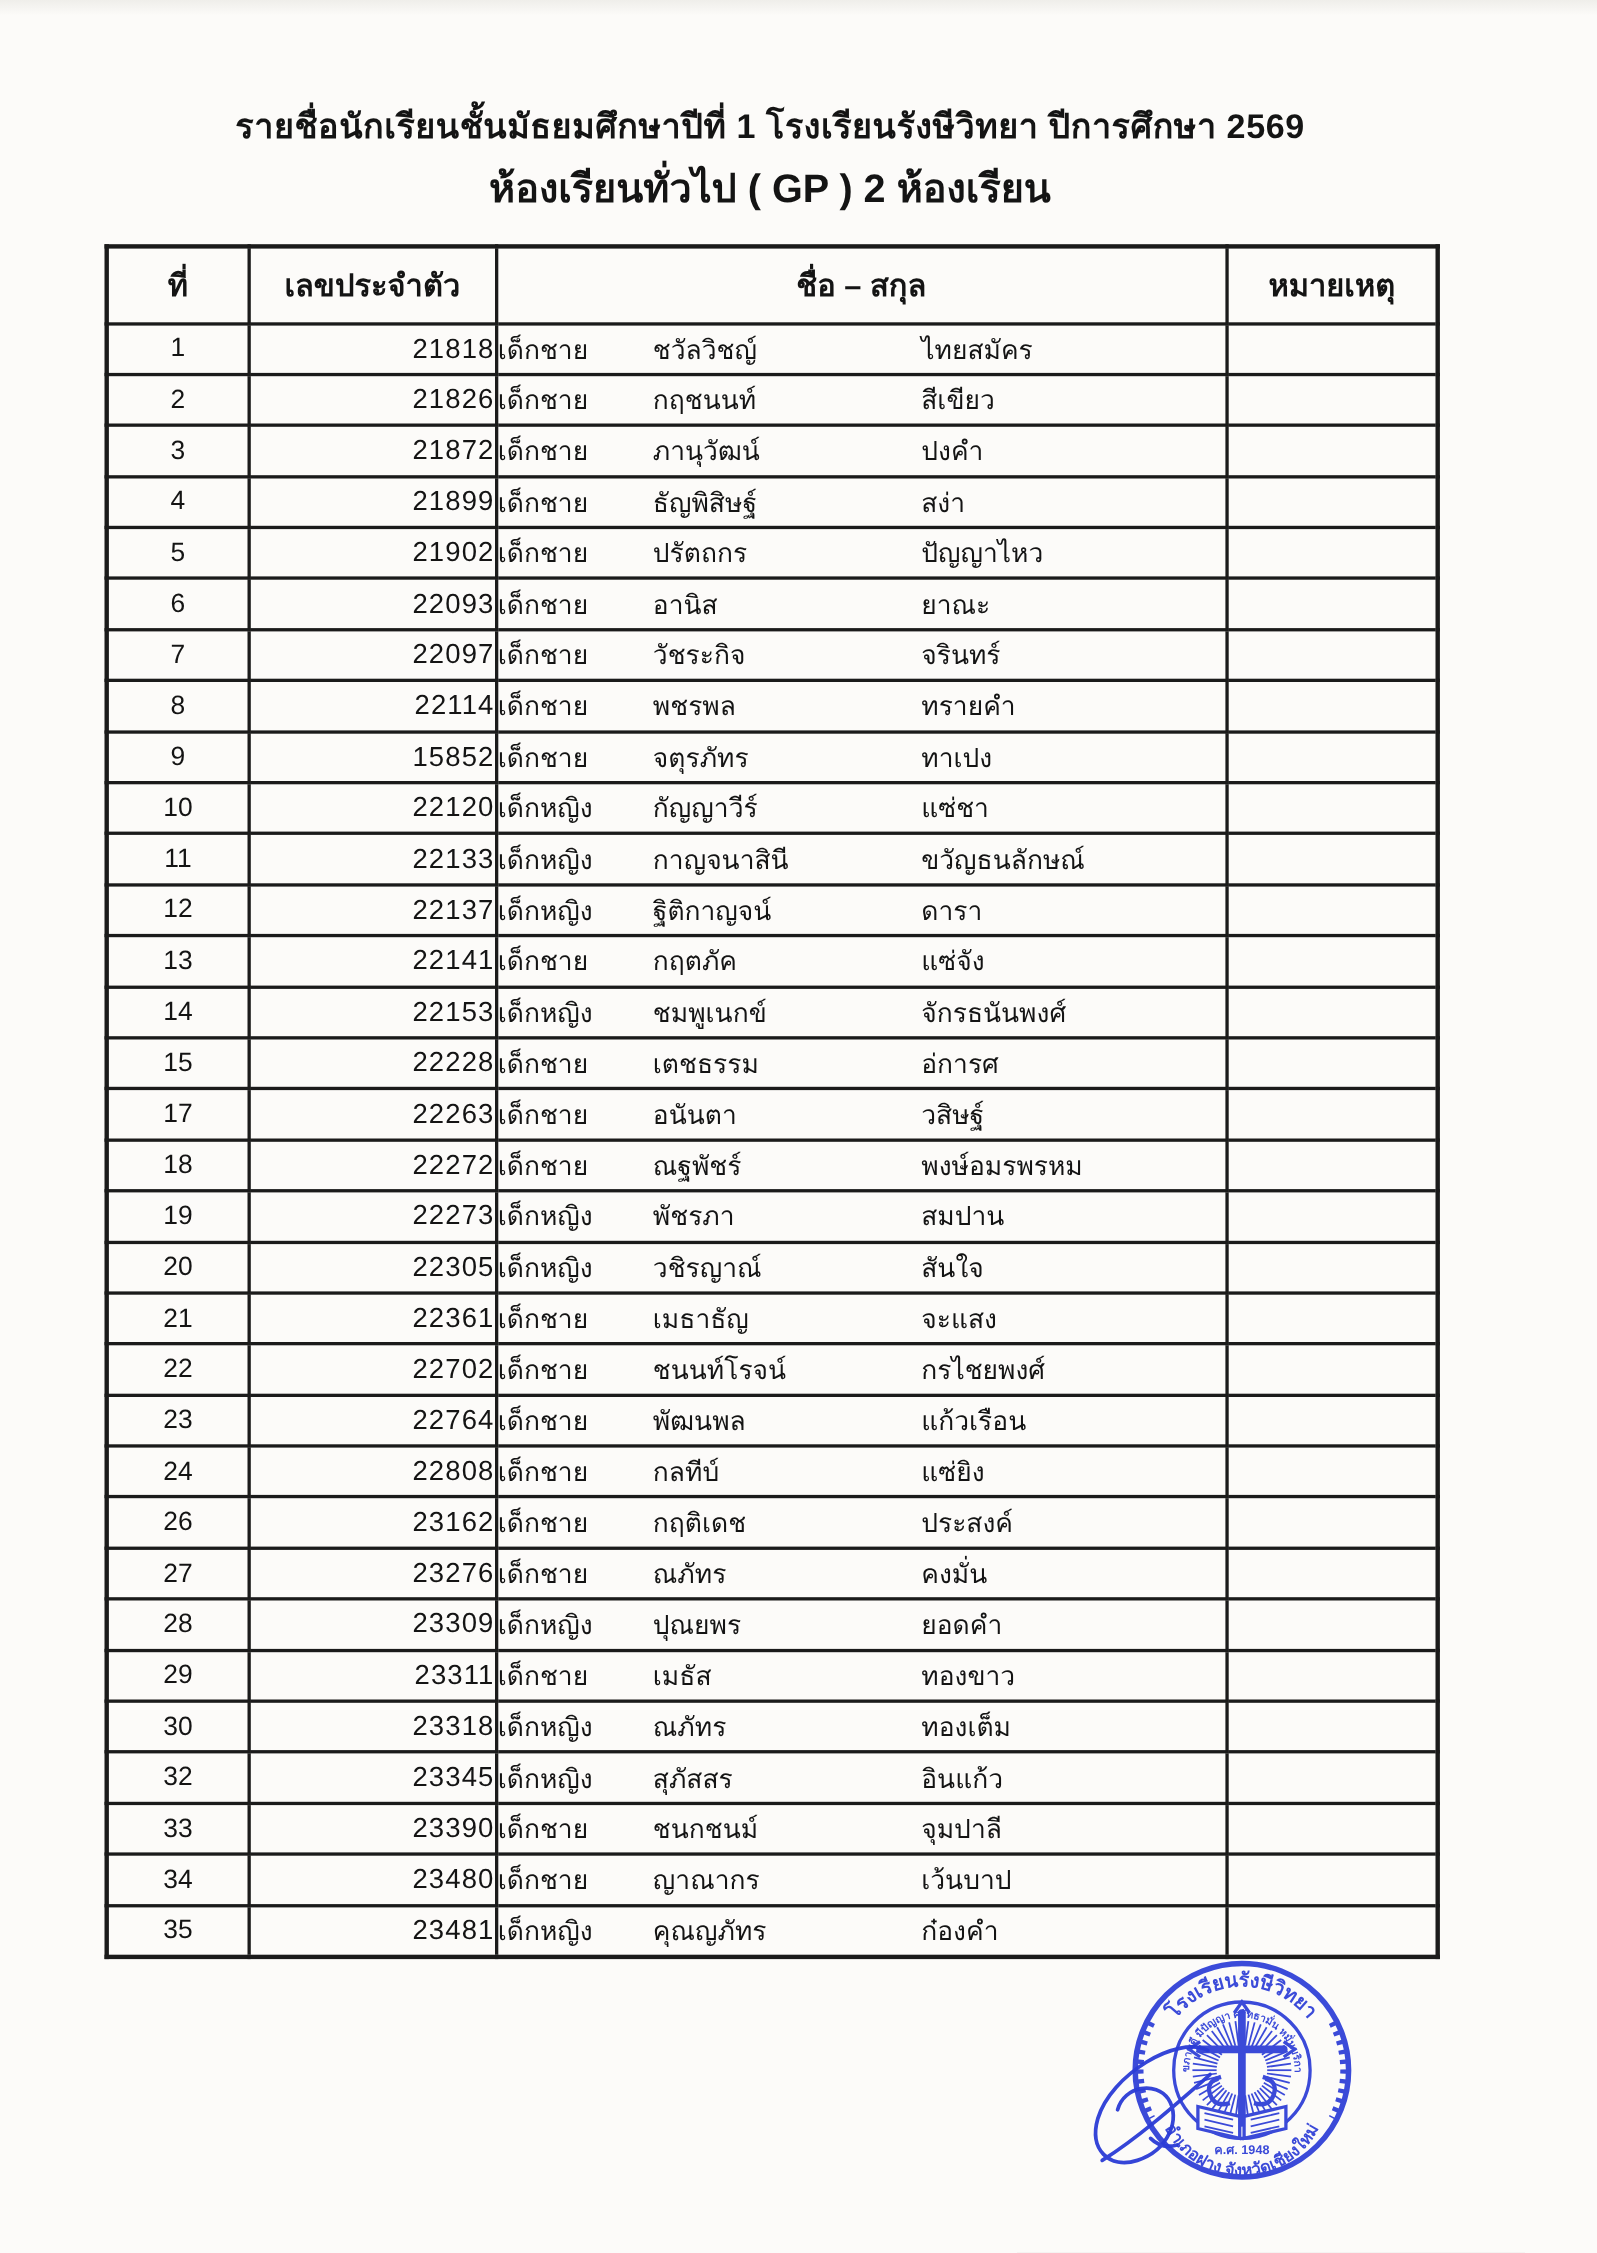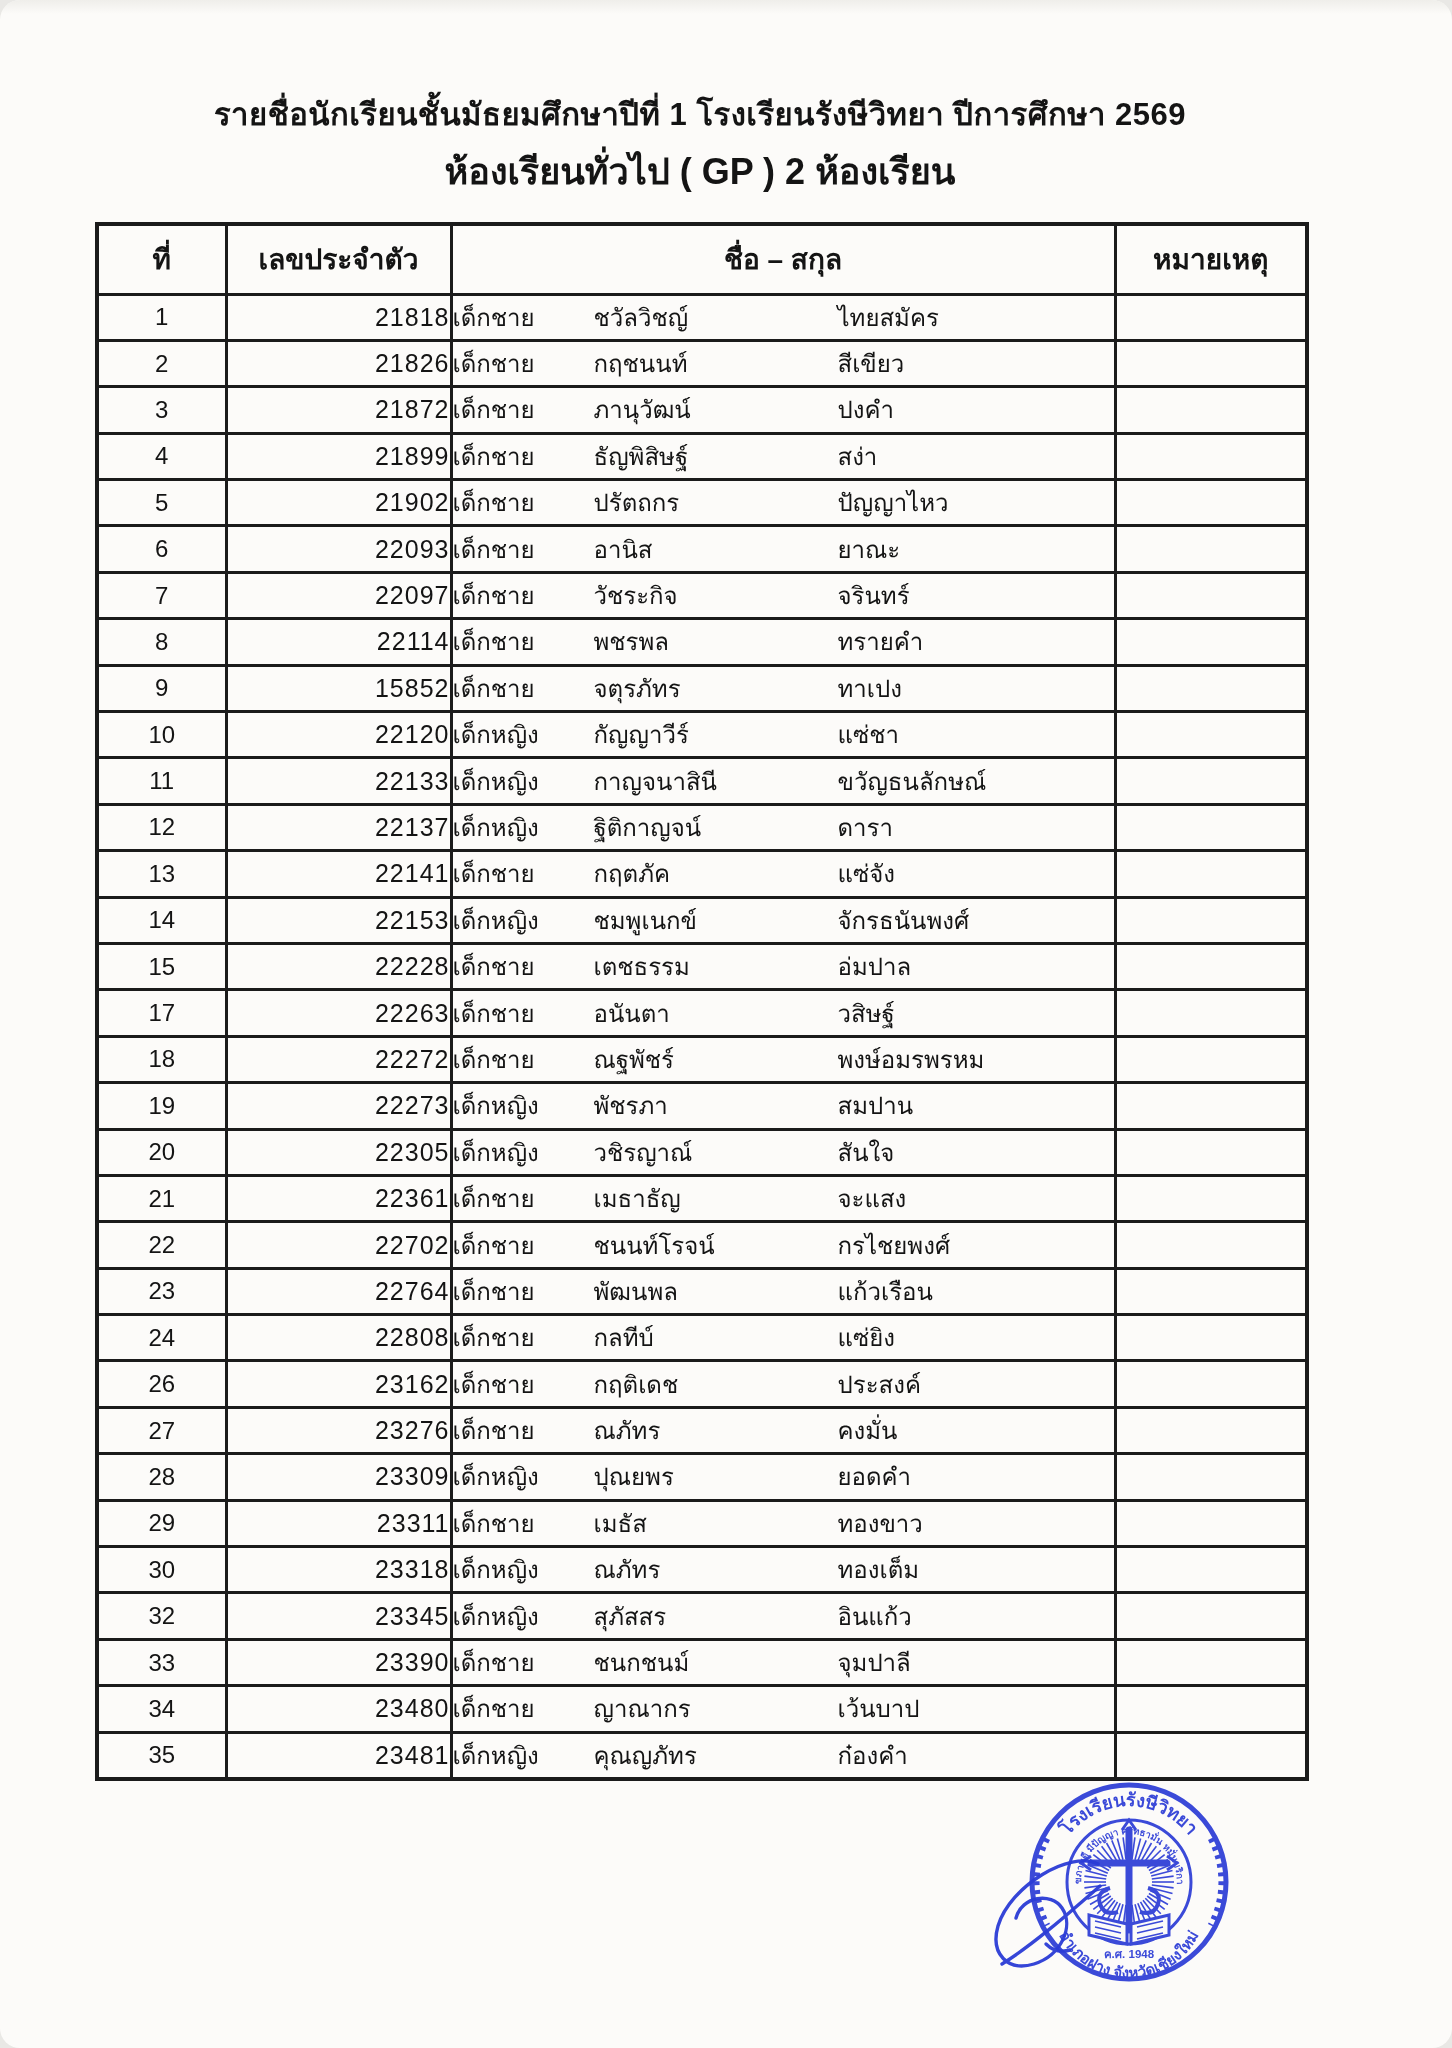--- a/index.html
+++ b/index.html
@@ -4,21 +4,20 @@
 <style>
   html,body{margin:0;padding:0;background:#e9e8e5;}
   .page{
     position:relative;
     width:1452px;height:2048px;
     margin:0 auto;
     background:#fcfbf9;
     font-family:"Liberation Sans", sans-serif;
     color:#141414;
     overflow:hidden;
-    border-radius:20px;
   }
   
   .page::before{
     content:"";position:absolute;left:0;top:0;right:0;height:14px;
     background:linear-gradient(#efeeea,rgba(255,255,255,0));pointer-events:none;
   }
   .titles{
     position:absolute;left:95px;top:92px;width:1210px;
     text-align:center;font-weight:bold;line-height:1.5;
   }
@@ -198,21 +197,21 @@
       <td class="c-name">
         <span class="prefix">เด็กหญิง</span><span class="first">ชมพูเนกข์</span><span class="last">จักรธนันพงศ์</span>
       </td>
       <td class="c-remark"></td>
     </tr>
 
     <tr class="data-row">
       <td class="c-no">15</td>
       <td class="c-id">22228</td>
       <td class="c-name">
-        <span class="prefix">เด็กชาย</span><span class="first">เตชธรรม</span><span class="last">อ่มปาล</span>
+        <span class="prefix">เด็กชาย</span><span class="first">เตชธรรม</span><span class="last">อ่การศ</span>
       </td>
       <td class="c-remark"></td>
     </tr>
 
 
     <tr class="data-row">
       <td class="c-no">17</td>
       <td class="c-id">22263</td>
       <td class="c-name">
         <span class="prefix">เด็กชาย</span><span class="first">อนันตา</span><span class="last">วสิษฐ์</span>

